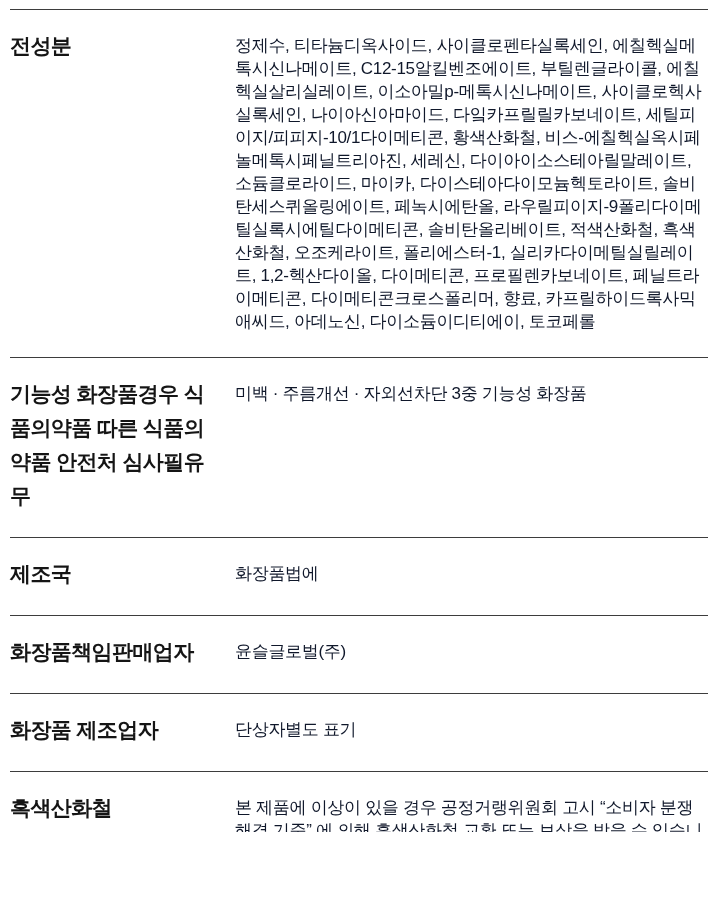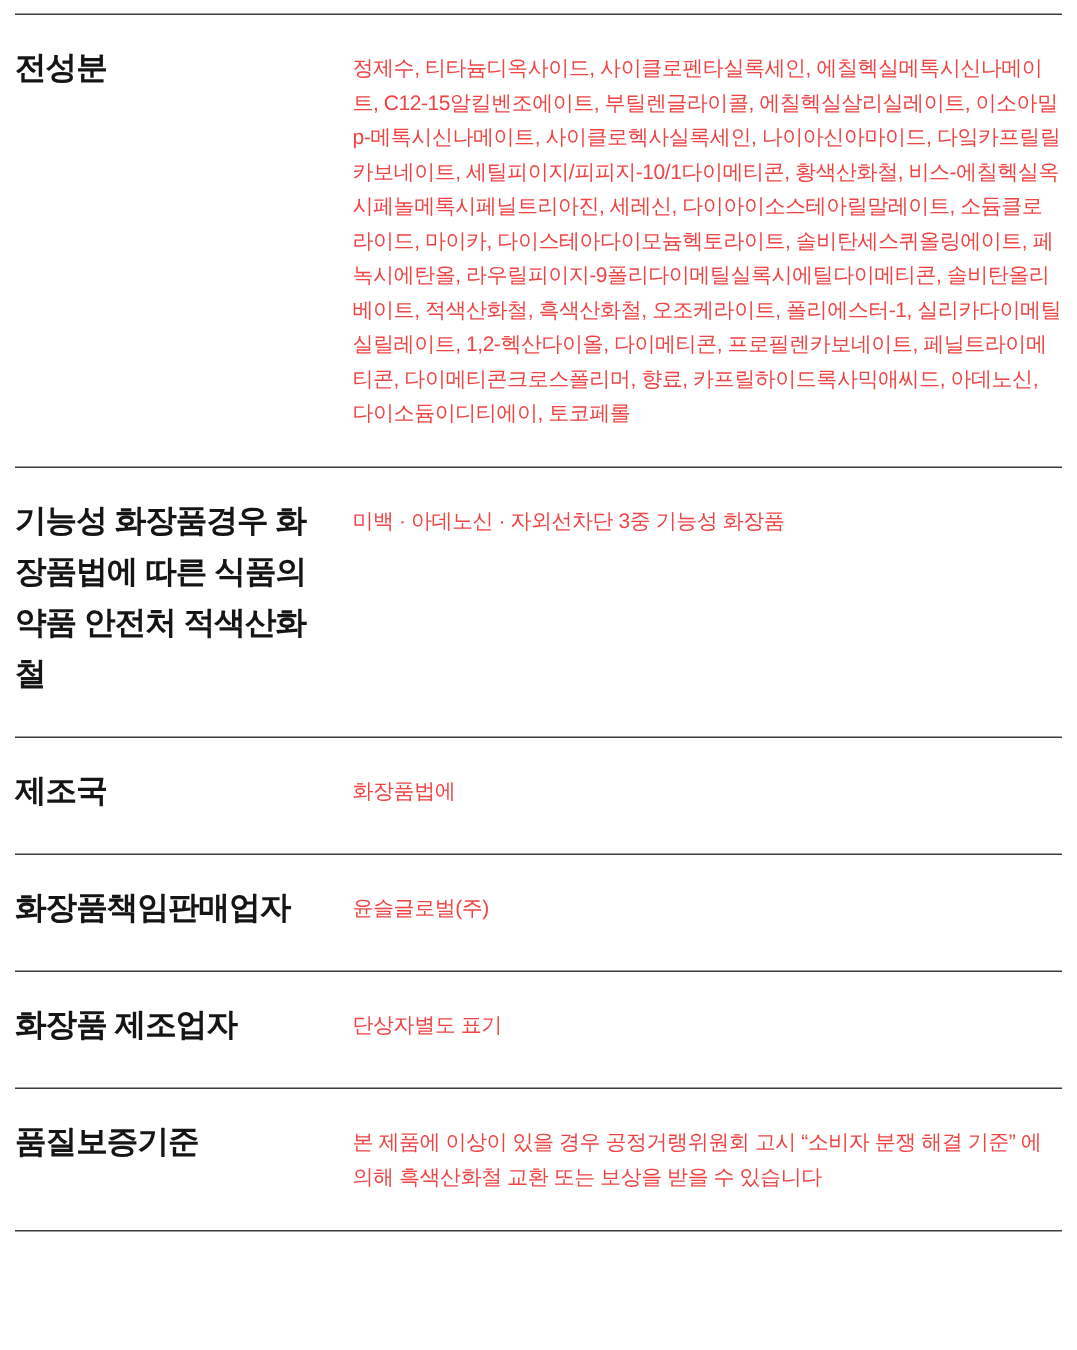--- a/index.html
+++ b/index.html
@@ -30,59 +30,59 @@
     font-weight: 700;
     color: #151515;
     line-height: 34px;
     letter-spacing: -0.6px;
     padding-right: 16px;
     word-break: normal;
   }
   .value {
     margin: 0;
     padding-top: 5px;
-    font-size: 14px;
-    color: #ef4444;
+    font-size: 17px;
+    color: #0f172a;
     line-height: 23px;
     letter-spacing: -0.3px;
   }
 </style>
 </head>
 <body>
 
 <div class="page">
   <main class="sheet">
     <div id="rows">
   <section class="row">
     <h3 class="label">전성분</h3>
     <p class="value">정제수, 티타늄디옥사이드, 사이클로펜타실록세인, 에칠헥실메톡시신나메이트, C12-15알킬벤조에이트, 부틸렌글라이콜, 에칠헥실살리실레이트, 이소아밀p-메톡시신나메이트, 사이클로헥사실록세인, 나이아신아마이드, 다잌카프릴릴카보네이트, 세틸피이지/피피지-10/1다이메티콘, 황색산화철, 비스-에칠헥실옥시페놀메톡시페닐트리아진, 세레신, 다이아이소스테아릴말레이트, 소듐클로라이드, 마이카, 다이스테아다이모늄헥토라이트, 솔비탄세스퀴올링에이트, 페녹시에탄올, 라우릴피이지-9폴리다이메틸실록시에틸다이메티콘, 솔비탄올리베이트, 적색산화철, 흑색산화철, 오조케라이트, 폴리에스터-1, 실리카다이메틸실릴레이트, 1,2-헥산다이올, 다이메티콘, 프로필렌카보네이트, 페닐트라이메티콘, 다이메티콘크로스폴리머, 향료, 카프릴하이드록사믹애씨드, 아데노신, 다이소듐이디티에이, 토코페롤</p>
   </section>
 
   <section class="row">
-    <h3 class="label">기능성 화장품경우 화장품법에 따른 식품의약품 안전처 적색산화철</h3>
-    <p class="value">미백 · 아데노신 · 자외선차단 3중 기능성 화장품</p>
+    <h3 class="label">기능성 화장품경우 식품의약품 따른 식품의약품 안전처 심사필유무</h3>
+    <p class="value">미백 · 주름개선 · 자외선차단 3중 기능성 화장품</p>
   </section>
 
   <section class="row">
     <h3 class="label">제조국</h3>
     <p class="value">화장품법에</p>
   </section>
 
   <section class="row">
     <h3 class="label">화장품책임판매업자</h3>
     <p class="value">윤슬글로벌(주)</p>
   </section>
 
   <section class="row">
     <h3 class="label">화장품 제조업자</h3>
     <p class="value">단상자별도 표기</p>
   </section>
 
   <section class="row">
-    <h3 class="label">품질보증기준</h3>
+    <h3 class="label">흑색산화철</h3>
     <p class="value">본 제품에 이상이 있을 경우 공정거랭위원회 고시 “소비자 분쟁 해결 기준” 에 의해 흑색산화철 교환 또는 보상을 받을 수 있습니다</p>
   </section>
 
   <section class="row">
     <h3 class="label">고객상담실</h3>
   </section>
 </div>
 
   </main>
 </div>

